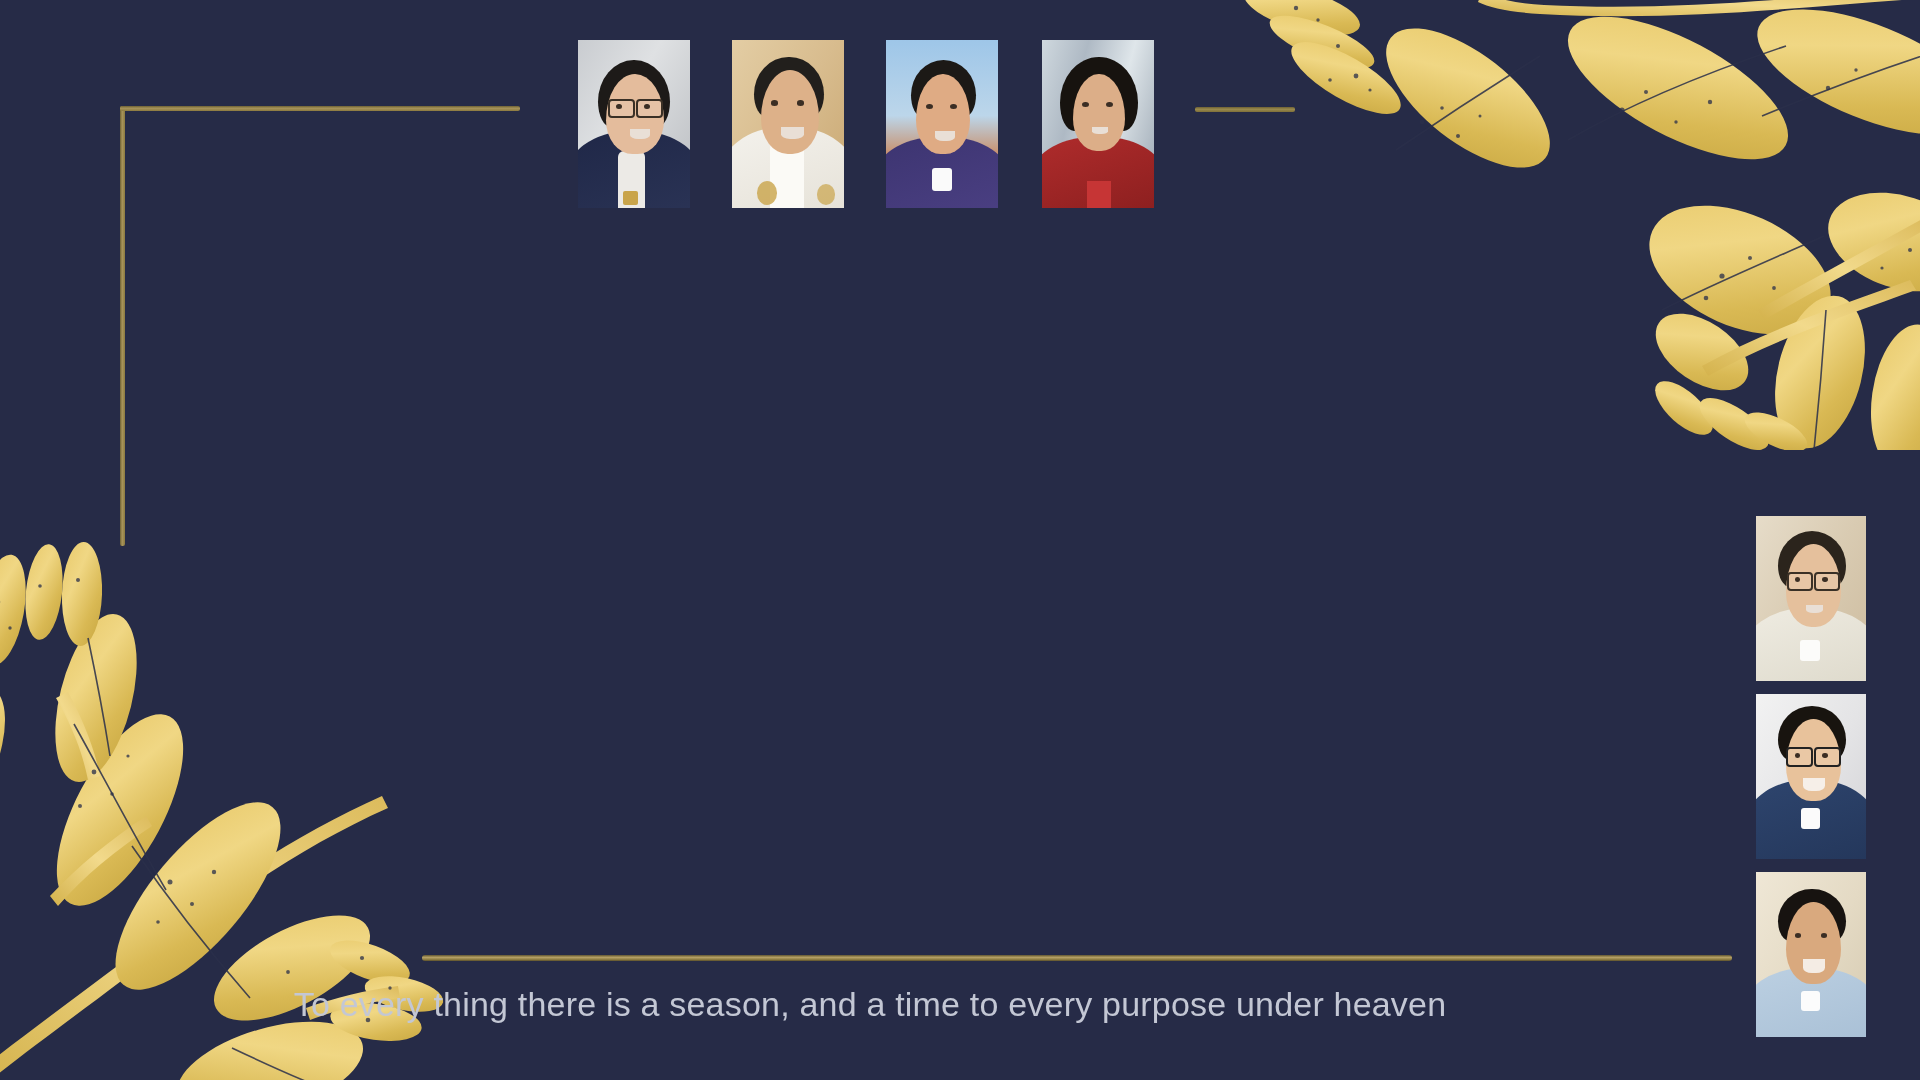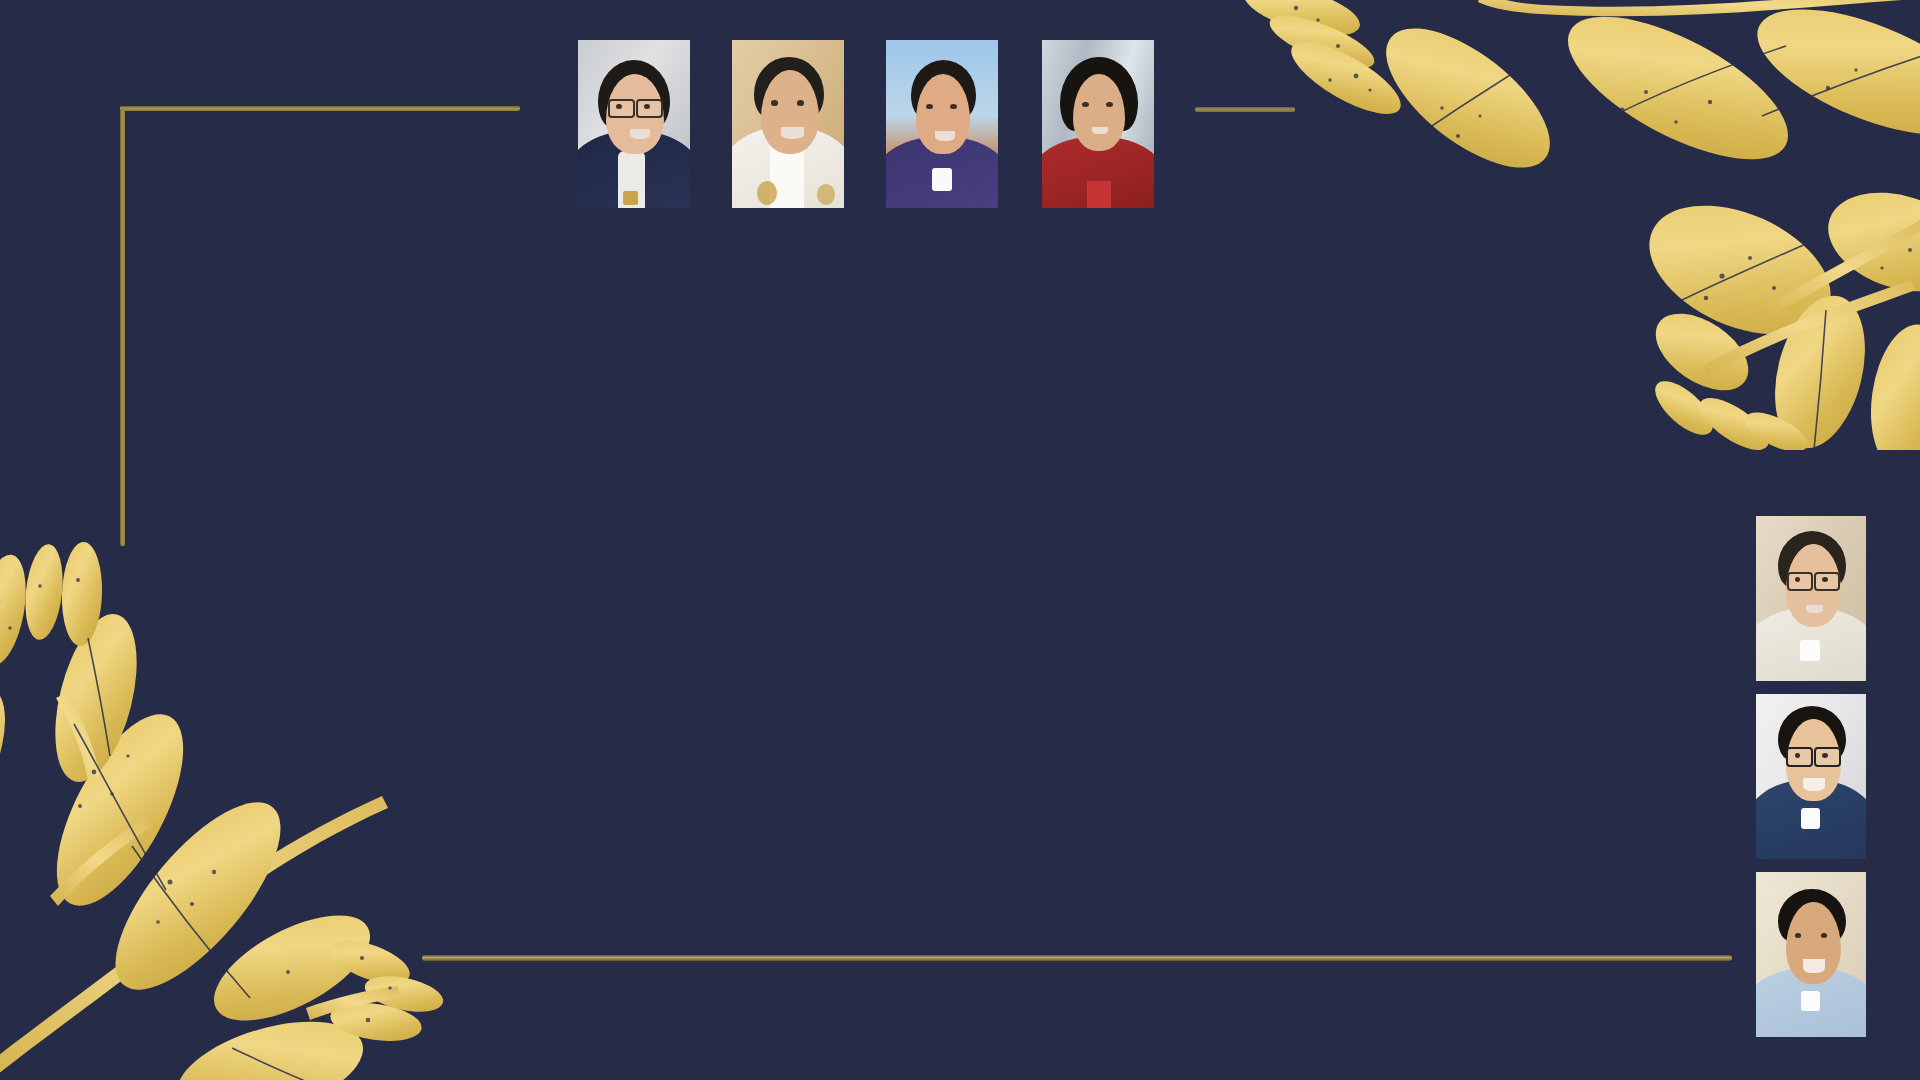--- a/index.html
+++ b/index.html
@@ -257,20 +257,21 @@
       <circle cx="398" cy="510" r="2.3"></circle>
         <circle cx="318" cy="462" r="1.9"></circle>
     </g>
   </svg>
 
   <div class="frame-v"></div>
   <div class="frame-h"></div>
   <div class="stub-right"></div>
   <div class="rule-bottom"></div>
 
+  <div class="verse">To every thing there is a season, and a time to every purpose under heaven</div>
 
   <div class="photo" style="left:578px; top:40px; width:112px; height:168px;">
     <div class="inner">
       <div class="bg" style="background:linear-gradient(120deg,#c9ccd0 0%,#dfe1e3 40%,#b9bcc0 100%);"></div>
       <div class="body" style="height:46%; background:linear-gradient(160deg,#1f2747,#2a3355);"></div>
       <div class="collar" style="left:36%; bottom:0; width:24%; height:34%; background:#eceae6; border-radius:6px 6px 0 0;"></div>
       <div class="hair" style="left:18%; top:12%; width:64%; height:40%; background:#1d1a18;"></div>
       <div class="face" style="left:25%; top:20%; width:52%; height:48%; background:#e4bc9c;"></div>
       <div class="glasses" style="left:27%; top:35%; width:20%; height:9%;"></div>
       <div class="glasses" style="left:52%; top:35%; width:20%; height:9%;"></div>

